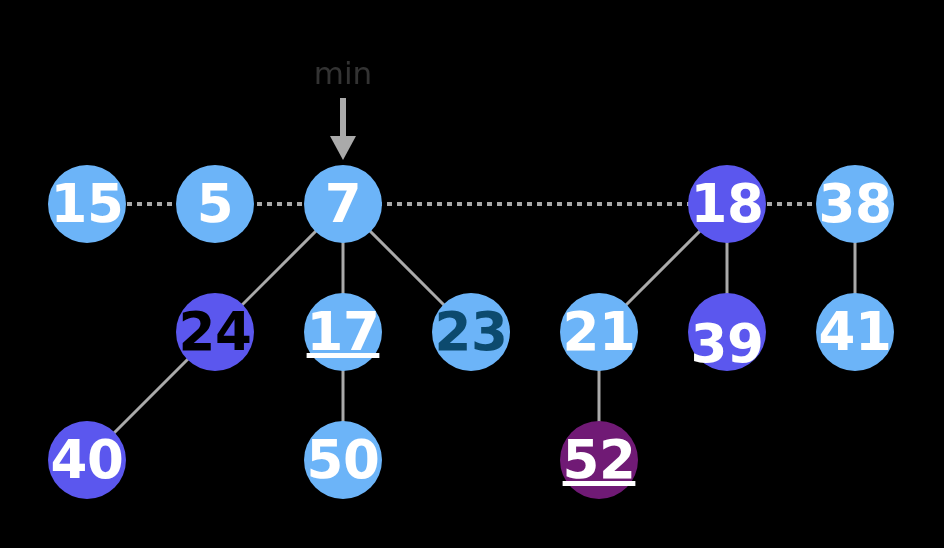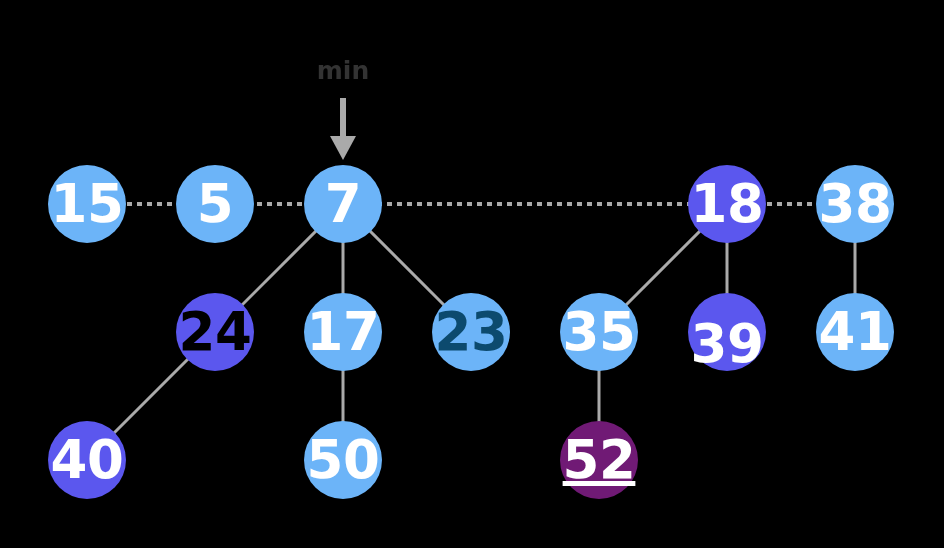--- a/index.html
+++ b/index.html
@@ -42,22 +42,22 @@
     box-sizing: border-box;
     user-select: none;
   }
   .node-label {
     display: block;
     transform: translateY(-1px);
   }
   .min-label {
     position: absolute;
     color: #333333;
-    font-size: 25px;
-    font-weight: bold;
+    font-size: 31px;
+    font-weight: normal;
     line-height: 1;
     white-space: nowrap;
     transform: translate(-50%, 0);
     user-select: none;
   }
 </style>
 </head>
 <body>
 
 <div id="stage">
@@ -97,28 +97,28 @@
       </div>
       <div class="node" style="left: 727px; top: 204px; background: rgb(91, 87, 238); width: 78px; height: 78px; margin-left: -39px; margin-top: -39px; color: rgb(255, 255, 255);">
         <span class="node-label">18</span>
       </div>
       <div class="node" style="left: 855px; top: 204px; background: rgb(108, 180, 248); width: 78px; height: 78px; margin-left: -39px; margin-top: -39px; color: rgb(255, 255, 255);">
         <span class="node-label">38</span>
       </div>
       <div class="node" style="left: 215px; top: 332px; background: rgb(91, 87, 238); width: 78px; height: 78px; margin-left: -39px; margin-top: -39px; color: #000000;">
         <span class="node-label">24</span>
       </div>
-      <div class="node" style="left: 343px; top: 332px; background: rgb(108, 180, 248); width: 78px; height: 78px; margin-left: -39px; margin-top: -39px; color: rgb(255, 255, 255);">
+      <div class="node" style="left: 343px; top: 332px; background: rgb(108, 180, 248); width: 78px; height: 78px; margin-left: -39px; margin-top: -39px; color: rgb(255, 255, 255); text-decoration: underline;">
         <span class="node-label">17</span>
       </div>
       <div class="node" style="left: 471px; top: 332px; background: rgb(108, 180, 248); width: 78px; height: 78px; margin-left: -39px; margin-top: -39px; color: #0c4a6e;">
         <span class="node-label">23</span>
       </div>
       <div class="node" style="left: 599px; top: 332px; background: rgb(108, 180, 248); width: 78px; height: 78px; margin-left: -39px; margin-top: -39px; color: rgb(255, 255, 255);">
-        <span class="node-label">35</span>
+        <span class="node-label">21</span>
       </div>
       <div class="node" style="left: 727px; top: 332px; background: rgb(91, 87, 238); width: 78px; height: 78px; margin-left: -39px; margin-top: -39px; color: rgb(255, 255, 255); align-items: flex-end;">
         <span class="node-label">39</span>
       </div>
       <div class="node" style="left: 855px; top: 332px; background: rgb(108, 180, 248); width: 78px; height: 78px; margin-left: -39px; margin-top: -39px; color: rgb(255, 255, 255);">
         <span class="node-label">41</span>
       </div>
       <div class="node" style="left: 87px; top: 460px; background: rgb(91, 87, 238); width: 78px; height: 78px; margin-left: -39px; margin-top: -39px; color: rgb(255, 255, 255);">
         <span class="node-label">40</span>
       </div>

